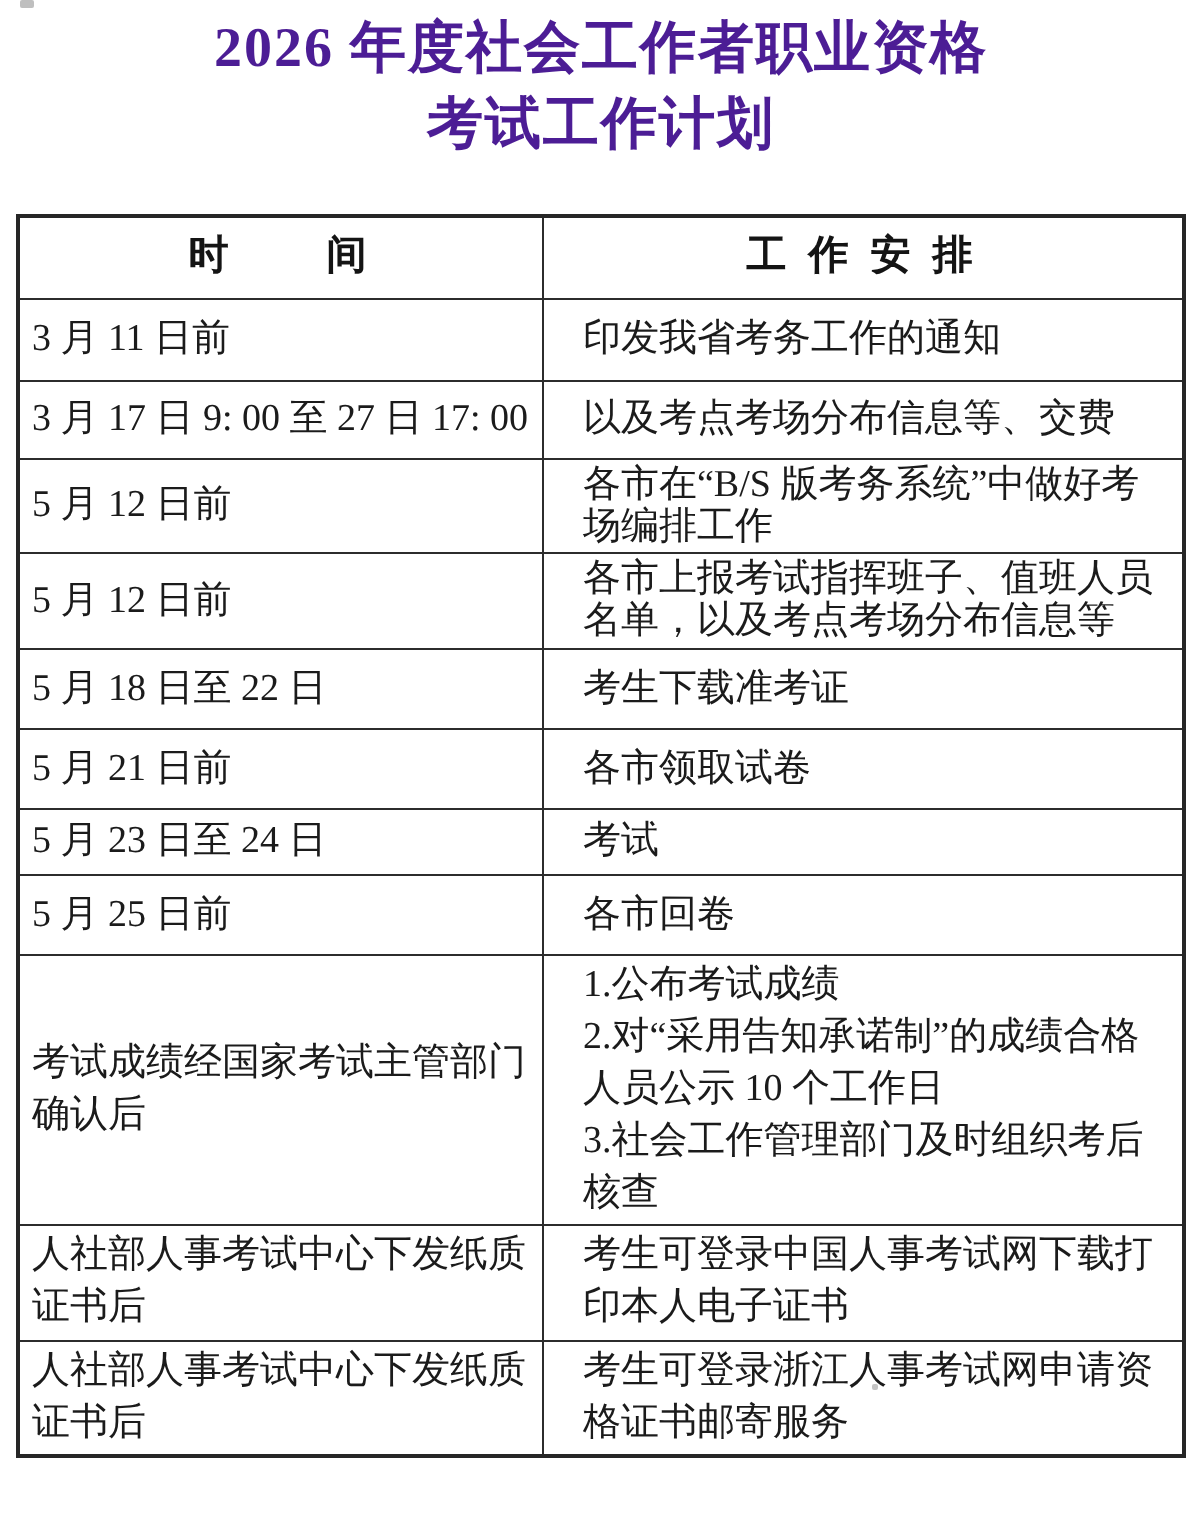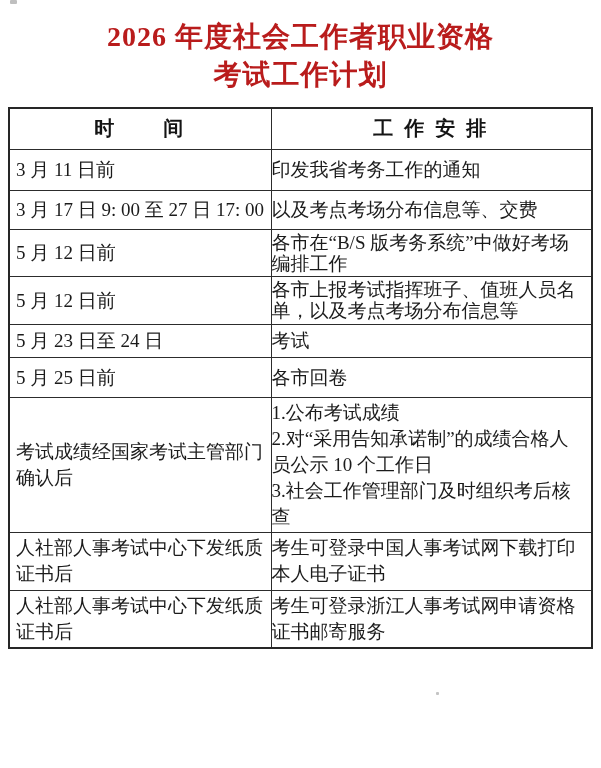--- a/index.html
+++ b/index.html
@@ -8,29 +8,29 @@
     position: relative;
     width: 601px;
     height: 768px;
     background: #ffffff;
     color: #1b1b1b;
     font-family: "Liberation Serif", "DejaVu Serif", serif;
     overflow: hidden;
   }
   .doc-title {
     position: absolute;
-    top: 18px;
+    top: 6px;
     left: 0;
     width: 100%;
     text-align: center;
     font-size: 28px;
     font-weight: bold;
     line-height: 38px;
     letter-spacing: 1px;
-    color: #b91c1c;
+    color: #4c1d95;
   }
   table.plan {
     position: absolute;
     left: 8px;
     top: 107px;
     width: 583px;
     border-collapse: collapse;
     table-layout: fixed;
     border: 2px solid #262626;
     font-size: 19px;
@@ -45,21 +45,21 @@
     font-weight: normal;
   }
   th {
     font-weight: bold;
     text-align: center;
     font-size: 20px;
     letter-spacing: 3px;
     color: #141414;
   }
   td.time-cell { padding: 2px 4px 2px 6px; }
-  td.work-cell { padding: 2px 4px 2px 0; }
+  td.work-cell { padding: 2px 4px 2px 20px; }
   .nowrap { white-space: nowrap; }
   .pre { white-space: pre-line; }
   tr.roomy td { line-height: 26px; margin-left: 15px; }
   
   tr.h-hdr { height: 41px; }
   tr.h41 { height: 41px; }
   tr.h39 { height: 39px; }
   tr.h42 { height: 42px; }
   tr.h48 { height: 48px; }
   tr.h40 { height: 40px; }
@@ -104,20 +104,28 @@
         <td class="work-cell">以及考点考场分布信息等、交费</td>
       </tr>
       <tr class="h42">
         <td class="time-cell nowrap">5 月 12 日前</td>
         <td class="work-cell">各市在“B/S 版考务系统”中做好考场编排工作</td>
       </tr>
       <tr class="h48">
         <td class="time-cell nowrap">5 月 12 日前</td>
         <td class="work-cell">各市上报考试指挥班子、值班人员名单，以及考点考场分布信息等</td>
       </tr>
+      <tr class="h40">
+        <td class="time-cell nowrap">5 月 18 日至 22 日</td>
+        <td class="work-cell">考生下载准考证</td>
+      </tr>
+      <tr class="h40">
+        <td class="time-cell nowrap">5 月 21 日前</td>
+        <td class="work-cell">各市领取试卷</td>
+      </tr>
       <tr class="h33">
         <td class="time-cell nowrap">5 月 23 日至 24 日</td>
         <td class="work-cell">考试</td>
       </tr>
       <tr class="h40">
         <td class="time-cell nowrap">5 月 25 日前</td>
         <td class="work-cell">各市回卷</td>
       </tr>
       <tr class="h134 roomy">
         <td class="time-cell">考试成绩经国家考试主管部门确认后</td>

